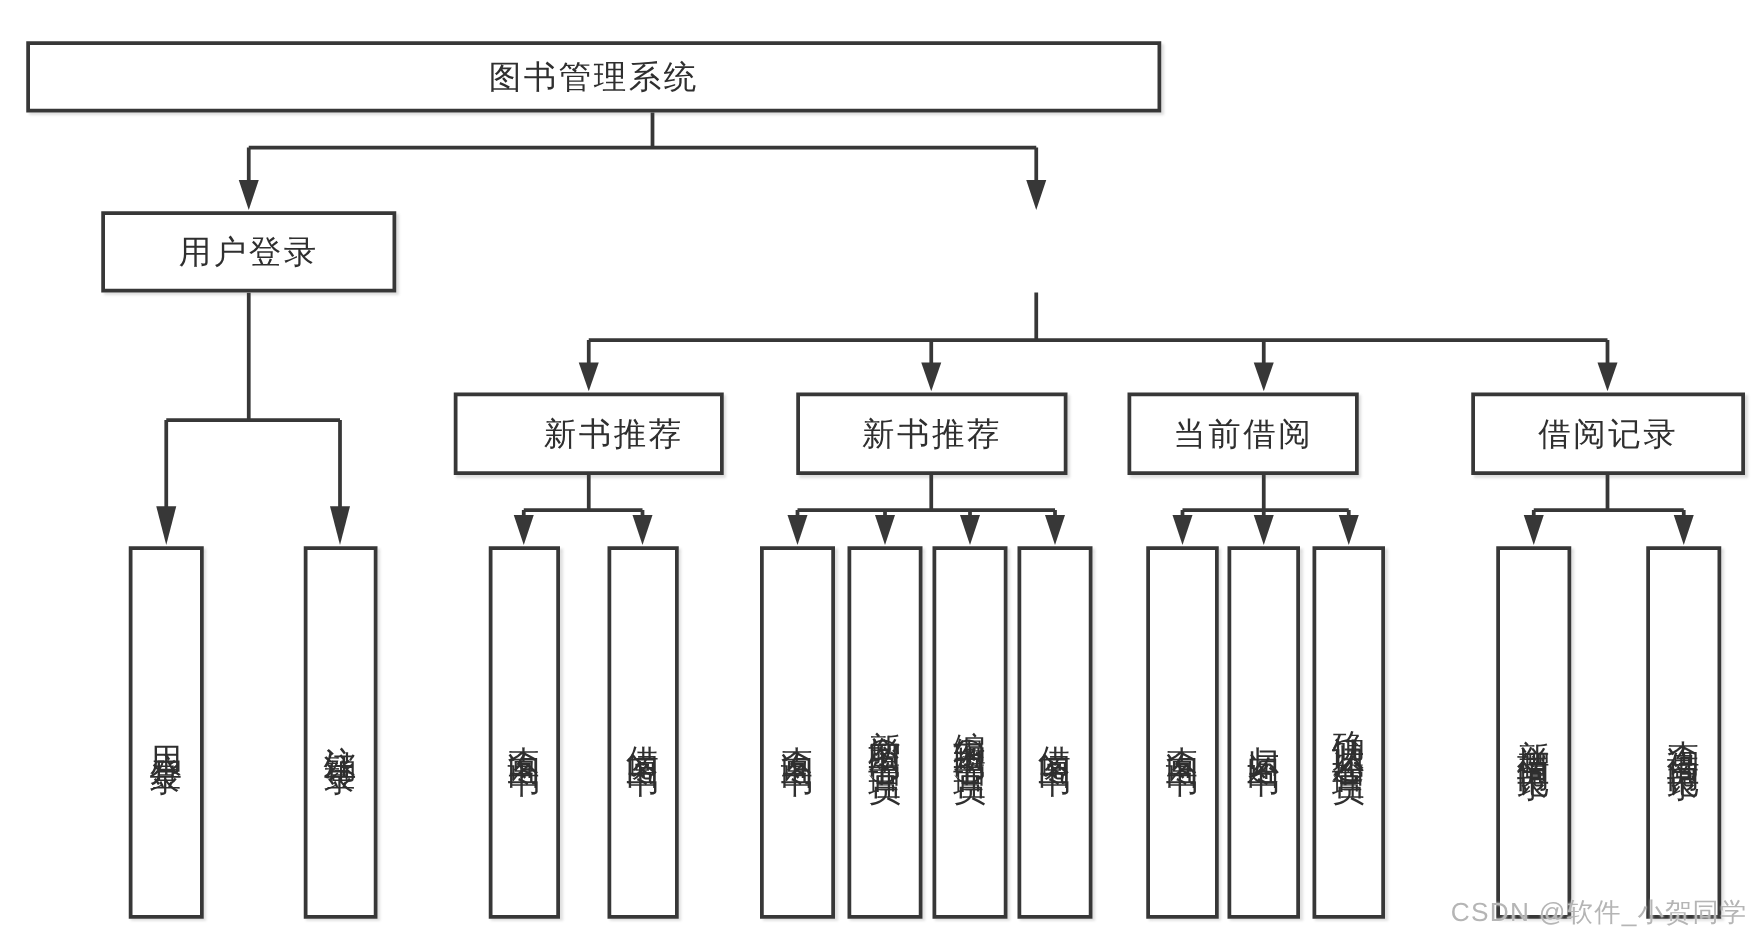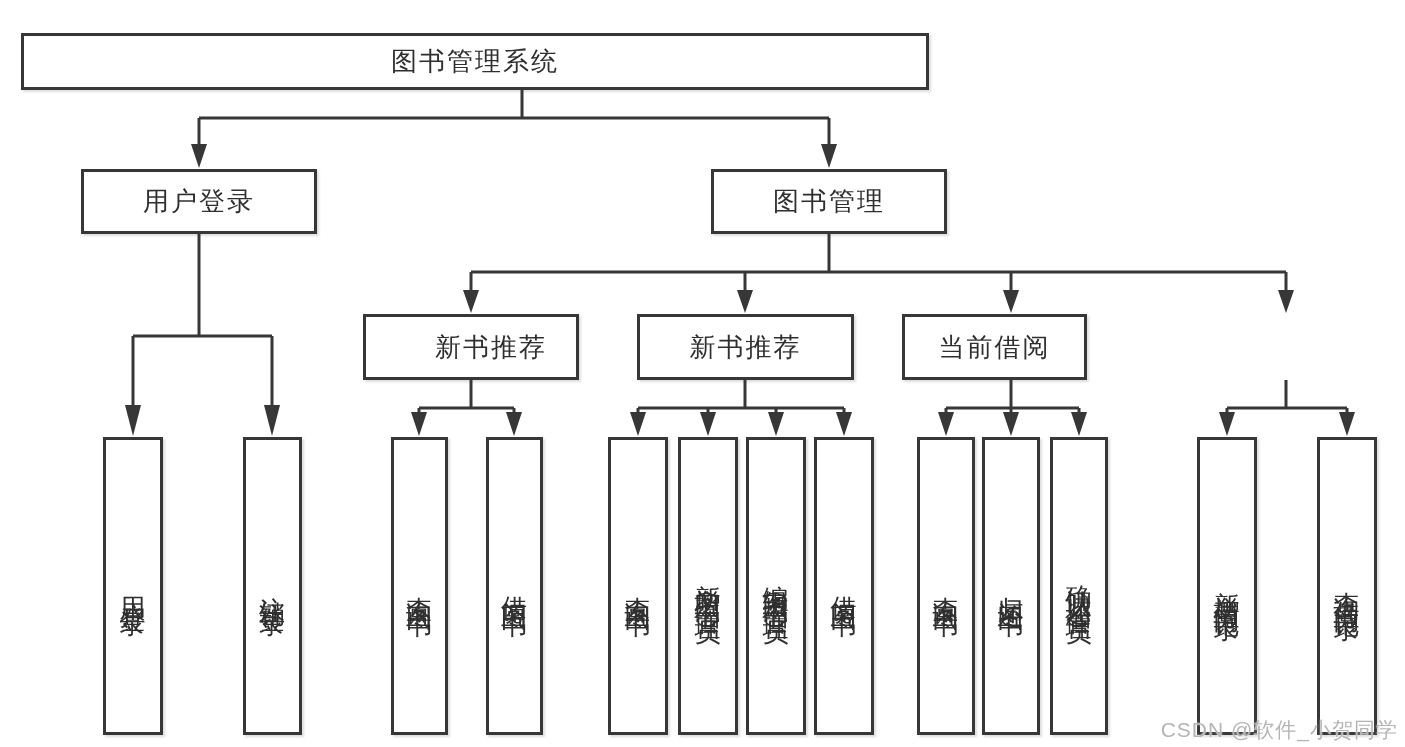--- a/index.html
+++ b/index.html
@@ -120,25 +120,25 @@
       <path d="M1227 408 V414"></path>
       <polygon points="1219,412 1235,412 1227,436"></polygon>
       <path d="M1347 408 V414"></path>
       <polygon points="1339,412 1355,412 1347,436"></polygon>
     </g>
   </svg>
 
   <div class="node" style="left:21px;top:13px;width:908px;height:57px;margin-top:20px;">图书管理系统</div>
 
   <div class="node" style="left:81px;top:169px;width:236px;height:65px;">用户登录</div>
-  <div class="node" style="left:711px;top:169px;width:236px;height:65px;">图书管理</div>
 
   <div class="node" style="left:363px;top:314px;width:216px;height:66px;padding-left:40px;">新书推荐</div>
   <div class="node" style="left:637px;top:314px;width:217px;height:66px;">新书推荐</div>
   <div class="node" style="left:902px;top:314px;width:185px;height:66px;">当前借阅</div>
+  <div class="node" style="left:1177px;top:314px;width:219px;height:66px;">借阅记录</div>
 
   <div class="node leaf" style="left:103px;top:437px;width:60px;height:298px;">用户登录</div>
   <div class="node leaf" style="left:243px;top:437px;width:59px;height:298px;">注销登录</div>
 
   <div class="node leaf" style="left:391px;top:437px;width:57px;height:298px;">查询图书</div>
   <div class="node leaf" style="left:486px;top:437px;width:57px;height:298px;">借阅图书</div>
 
   <div class="node leaf" style="left:608px;top:437px;width:60px;height:298px;">查询图书</div>
   <div class="node leaf" style="left:678px;top:437px;width:60px;height:298px;">新增图书（管理员）</div>
   <div class="node leaf" style="left:746px;top:437px;width:60px;height:298px;">编辑图书（管理员）</div>

